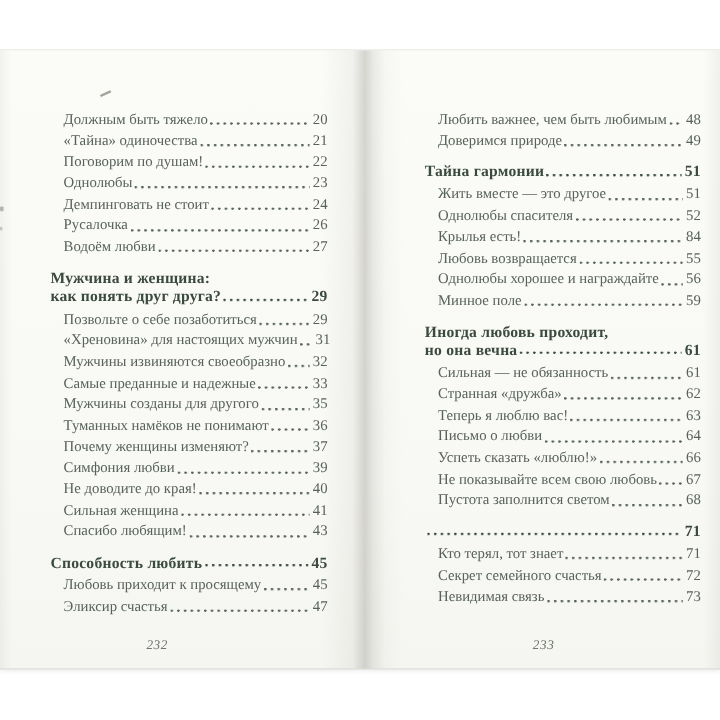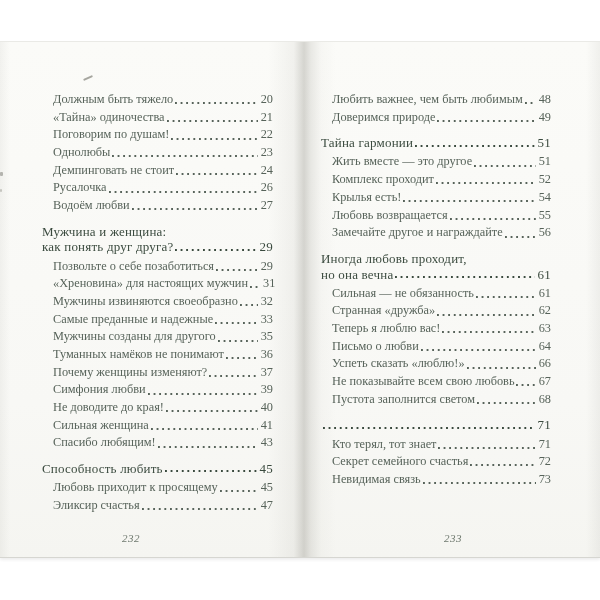--- a/index.html
+++ b/index.html
@@ -29,30 +29,30 @@
       rgba(105,103,92,0.13) 63%,
       rgba(105,103,92,0.03) 78%,
       rgba(105,103,92,0) 100%);
   }
   .page{position:absolute;top:0;height:100%;}
   .page-left{left:0;width:300px;}
   .page-right{left:300px;width:300px;}
 
   .toc{position:absolute;top:49px;}
   .toc-left{left:42px;width:231px;}
-  .toc-right{left:21px;width:230px;}
+  .toc-right{left:54px;width:230px;}
 
   .toc-row{display:flex;align-items:baseline;}
   .entry-row{
     height:17.7px;line-height:17.7px;font-size:12.3px;
     color:var(--entry-color);padding-left:11px;text-align:right;
   }
   .toc-section{margin-top:9px;margin-bottom:2.5px;}
   .section-row{
-    height:15.6px;line-height:15.6px;font-size:13px;font-weight:normal;
+    height:15.6px;line-height:15.6px;font-size:13px;font-weight:bold;
     color:var(--section-color);letter-spacing:0.2px;text-align:center;
   }
   .toc-title{white-space:nowrap;}
   .dots{
     flex:1;min-width:10px;align-self:flex-end;height:12px;
     margin:0 3px 0 2px;
     background-image:radial-gradient(circle at 1.1px 1.1px, currentColor 0.95px, rgba(0,0,0,0) 1.3px);
     background-size:5.6px 2.4px;
     background-repeat:repeat-x;
     background-position:0 calc(100% - 4px);
@@ -226,38 +226,43 @@
               <span class="dots"></span>
               <span class="pg">51</span>
             </div>
           </div>
           <div class="toc-row entry-row">
             <span class="toc-title">Жить вместе — это другое</span>
             <span class="dots"></span>
             <span class="pg">51</span>
           </div>
           <div class="toc-row entry-row">
-            <span class="toc-title">Комплекс проходит</span>
+            <span class="toc-title">Однолюбы спасителя</span>
             <span class="dots"></span>
             <span class="pg">52</span>
           </div>
           <div class="toc-row entry-row">
             <span class="toc-title">Крылья есть!</span>
             <span class="dots"></span>
-            <span class="pg">54</span>
+            <span class="pg">84</span>
           </div>
           <div class="toc-row entry-row">
             <span class="toc-title">Любовь возвращается</span>
             <span class="dots"></span>
             <span class="pg">55</span>
           </div>
           <div class="toc-row entry-row">
-            <span class="toc-title">Замечайте другое и награждайте</span>
+            <span class="toc-title">Однолюбы хорошее и награждайте</span>
             <span class="dots"></span>
             <span class="pg">56</span>
+          </div>
+          <div class="toc-row entry-row">
+            <span class="toc-title">Минное поле</span>
+            <span class="dots"></span>
+            <span class="pg">59</span>
           </div>
           <div class="toc-section">
             <div class="toc-row section-row">
               <span class="toc-title">Иногда любовь проходит,</span>
             </div>
             <div class="toc-row section-row">
               <span class="toc-title">но она вечна</span>
               <span class="dots"></span>
               <span class="pg">61</span>
             </div>

